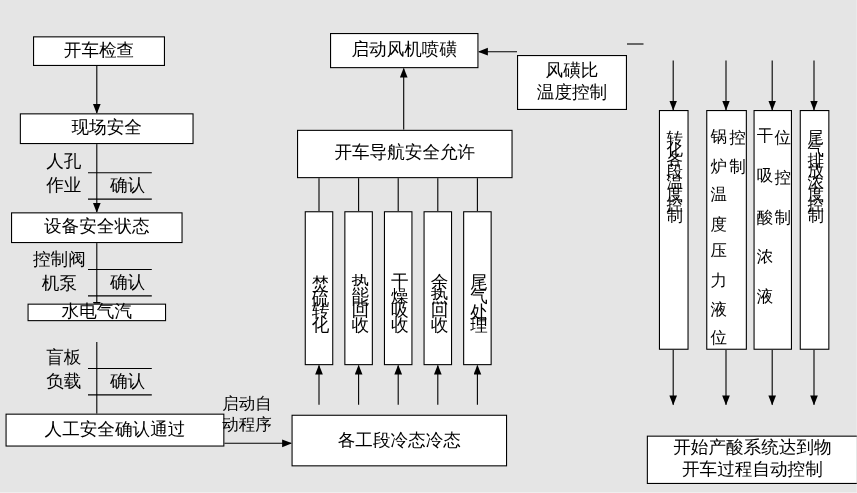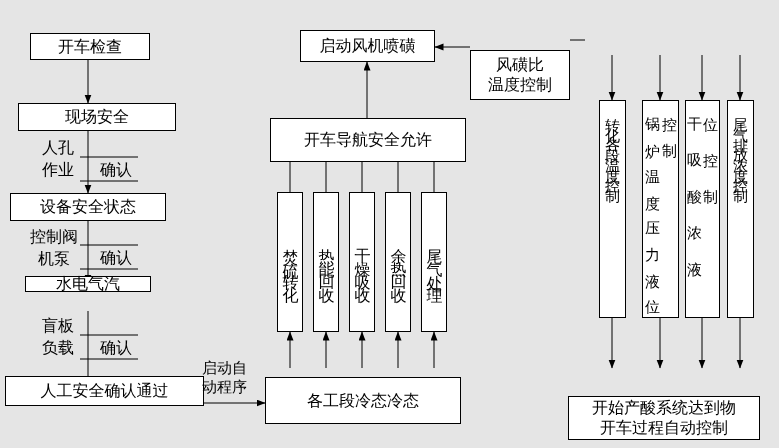--- a/index.html
+++ b/index.html
@@ -151,18 +151,18 @@
   <div class="vbox" style="left:642px;top:100px;width:37px;height:218px">
     <span class="vtext c10">锅炉温度压力液位控制</span>
   </div>
   <div class="vbox" style="left:685px;top:100px;width:35px;height:218px">
     <span class="vtext c8x2">干吸酸浓液位控制</span>
   </div>
   <div class="vbox" style="left:727px;top:100px;width:27px;height:218px">
     <span class="vtext c8">尾气排放浓度控制</span>
   </div>
 
-  <div class="box multiline" style="left:568px;top:368px;width:192px;height:44px">
+  <div class="box multiline" style="left:588px;top:368px;width:192px;height:44px">
     <span class="ln">开始产酸系统达到物</span>
     <span class="ln">开车过程自动控制</span>
   </div>
 
 </div>
 
 </body></html>

